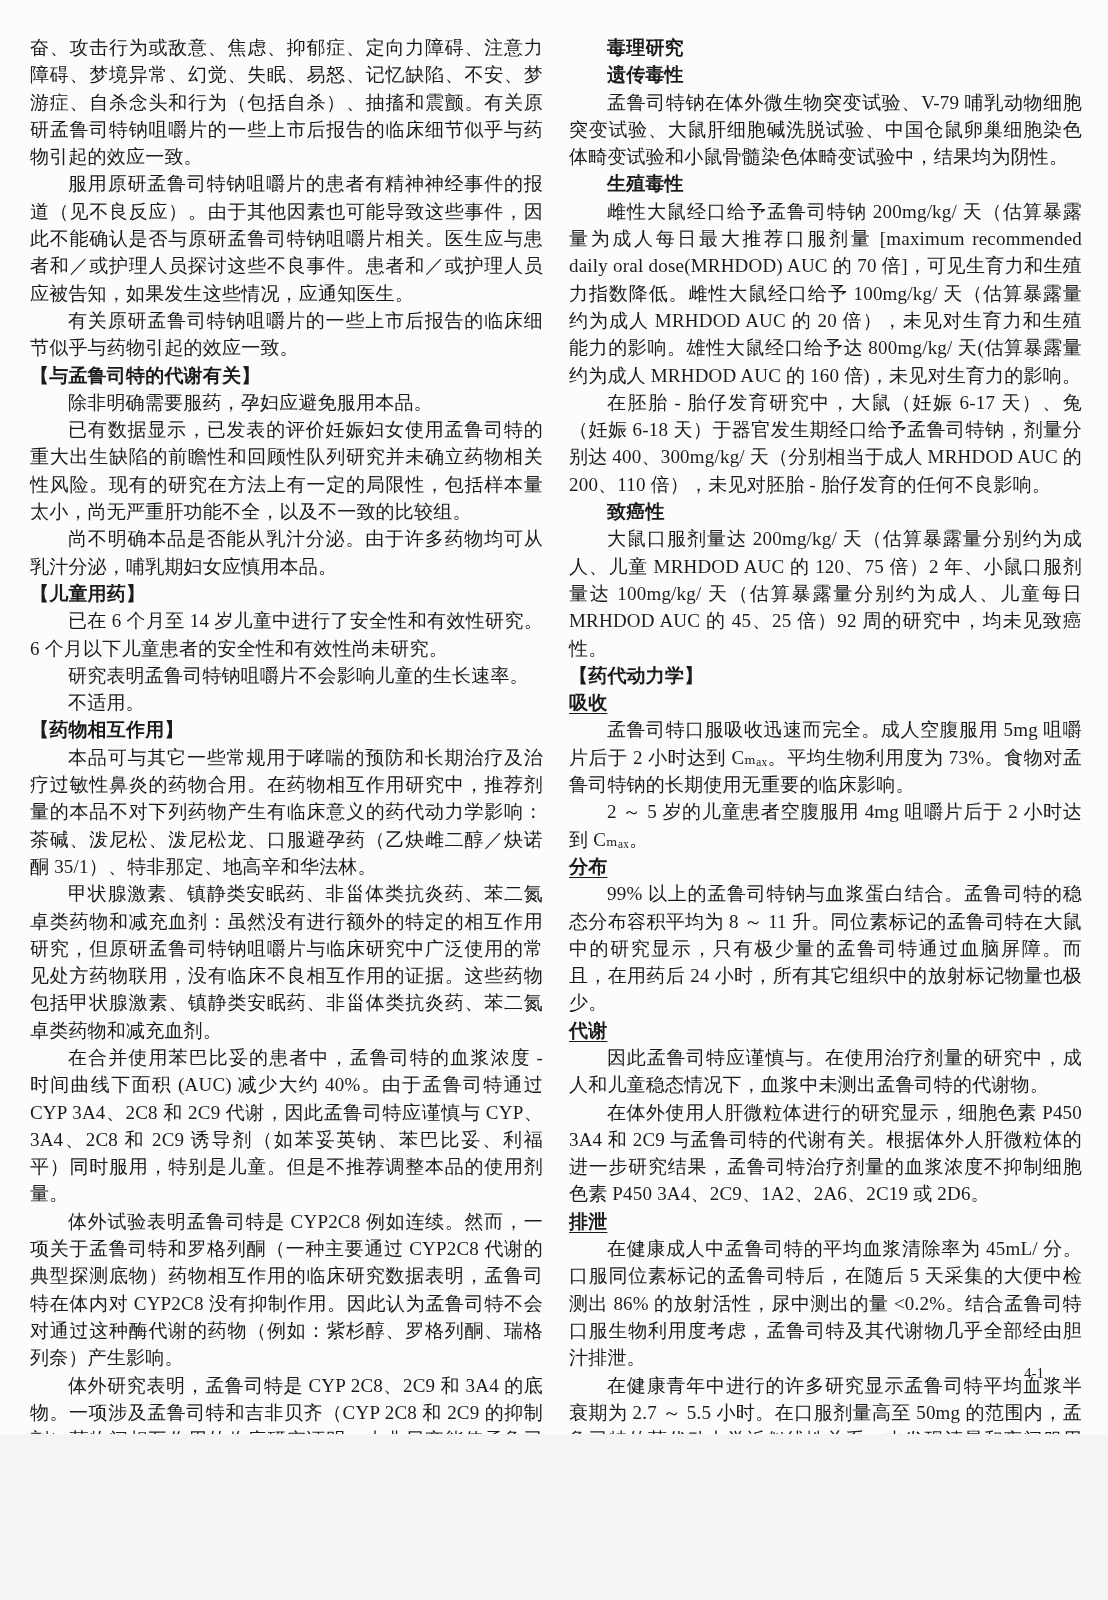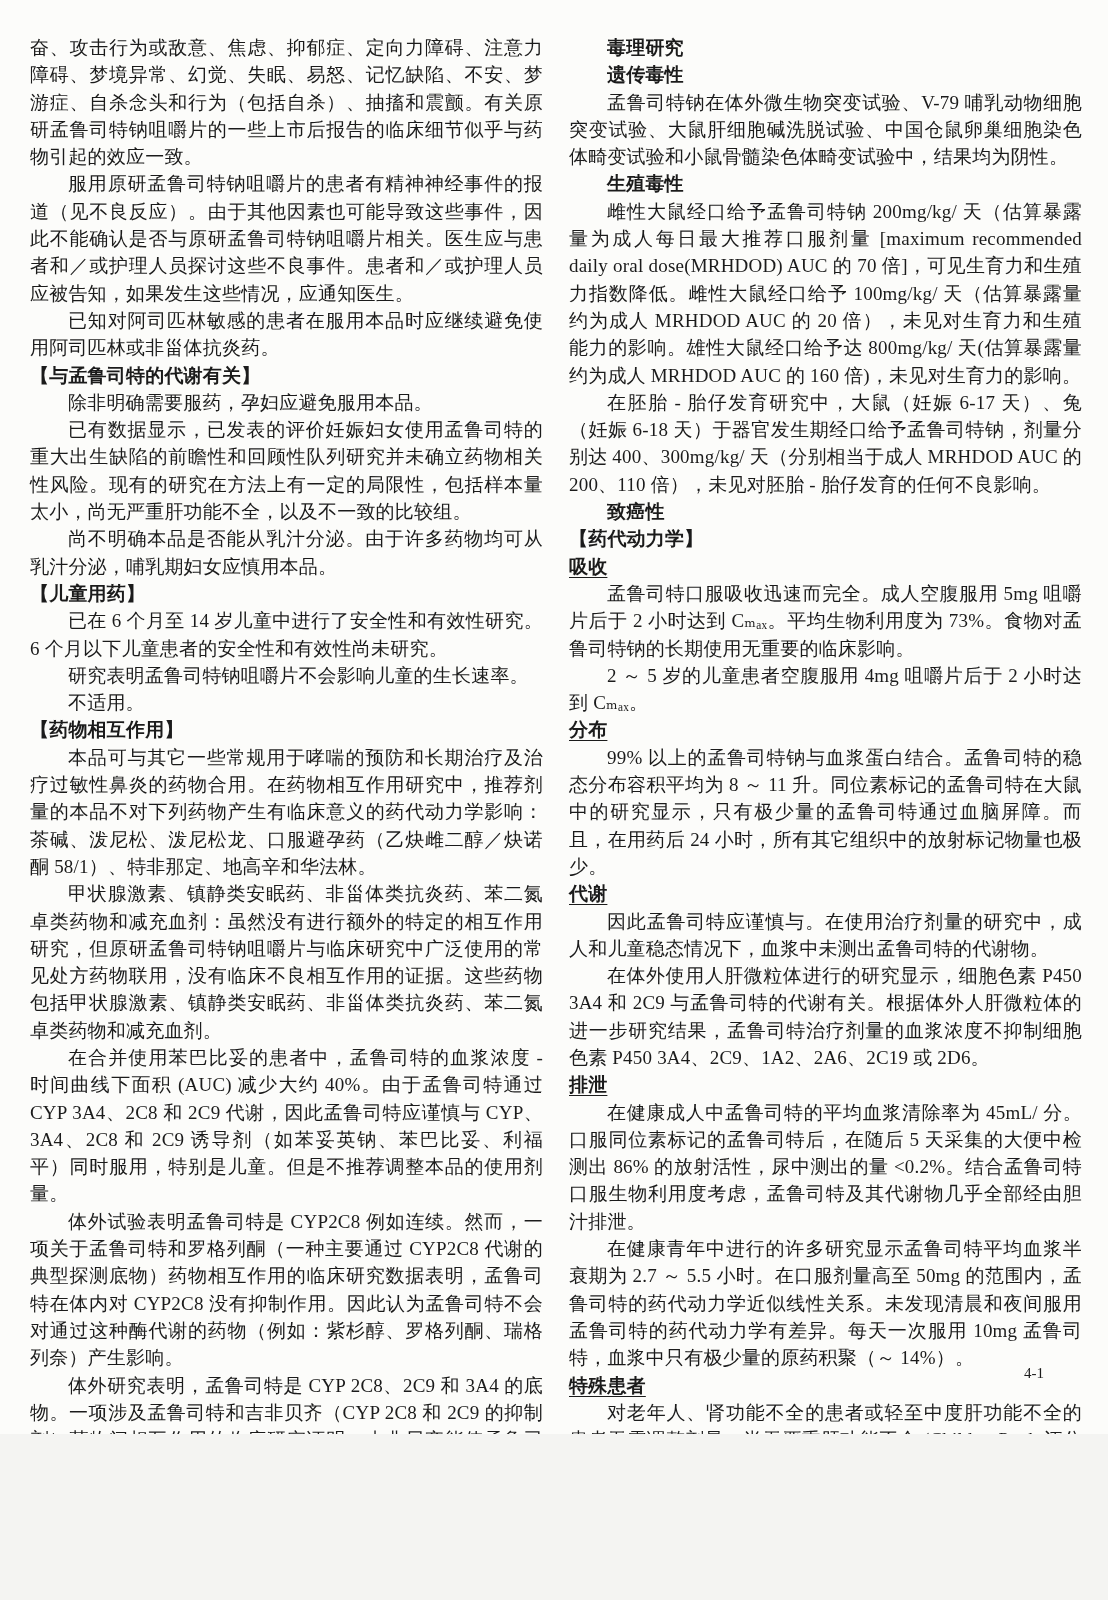--- a/index.html
+++ b/index.html
@@ -44,44 +44,45 @@
     color: #1b1b1b;
   }
 </style>
 </head>
 <body>
 
 <div class="page">
   <div class="col" id="col-left">
       <p class="para style-cont">奋、攻击行为或敌意、焦虑、抑郁症、定向力障碍、注意力障碍、梦境异常、幻觉、失眠、易怒、记忆缺陷、不安、梦游症、自杀念头和行为（包括自杀）、抽搐和震颤。有关原研孟鲁司特钠咀嚼片的一些上市后报告的临床细节似乎与药物引起的效应一致。</p>
       <p class="para style-body">服用原研孟鲁司特钠咀嚼片的患者有精神神经事件的报道（见不良反应）。由于其他因素也可能导致这些事件，因此不能确认是否与原研孟鲁司特钠咀嚼片相关。医生应与患者和／或护理人员探讨这些不良事件。患者和／或护理人员应被告知，如果发生这些情况，应通知医生。</p>
-      <p class="para style-body">已知对阿司匹林敏感的患者在服用本品时应继续避免使用阿司匹林或非甾体抗炎药。</p>
+      <p class="para style-body">有关原研孟鲁司特钠咀嚼片的一些上市后报告的临床细节似乎与药物引起的效应一致。</p>
       <p class="para style-header">【与孟鲁司特的代谢有关】</p>
       <p class="para style-body">除非明确需要服药，孕妇应避免服用本品。</p>
       <p class="para style-body">已有数据显示，已发表的评价妊娠妇女使用孟鲁司特的重大出生缺陷的前瞻性和回顾性队列研究并未确立药物相关性风险。现有的研究在方法上有一定的局限性，包括样本量太小，尚无严重肝功能不全，以及不一致的比较组。</p>
       <p class="para style-body">尚不明确本品是否能从乳汁分泌。由于许多药物均可从乳汁分泌，哺乳期妇女应慎用本品。</p>
       <p class="para style-header">【儿童用药】</p>
       <p class="para style-body">已在 6 个月至 14 岁儿童中进行了安全性和有效性研究。6 个月以下儿童患者的安全性和有效性尚未研究。</p>
       <p class="para style-body">研究表明孟鲁司特钠咀嚼片不会影响儿童的生长速率。</p>
       <p class="para style-body">不适用。</p>
       <p class="para style-header">【药物相互作用】</p>
-      <p class="para style-body">本品可与其它一些常规用于哮喘的预防和长期治疗及治疗过敏性鼻炎的药物合用。在药物相互作用研究中，推荐剂量的本品不对下列药物产生有临床意义的药代动力学影响：茶碱、泼尼松、泼尼松龙、口服避孕药（乙炔雌二醇／炔诺酮 58/1）、特非那定、地高辛和华法林。</p>
+      <p class="para style-body">本品可与其它一些常规用于哮喘的预防和长期治疗及治疗过敏性鼻炎的药物合用。在药物相互作用研究中，推荐剂量的本品不对下列药物产生有临床意义的药代动力学影响：茶碱、泼尼松、泼尼松龙、口服避孕药（乙炔雌二醇／炔诺酮 35/1）、特非那定、地高辛和华法林。</p>
       <p class="para style-body">甲状腺激素、镇静类安眠药、非甾体类抗炎药、苯二氮卓类药物和减充血剂：虽然没有进行额外的特定的相互作用研究，但原研孟鲁司特钠咀嚼片与临床研究中广泛使用的常见处方药物联用，没有临床不良相互作用的证据。这些药物包括甲状腺激素、镇静类安眠药、非甾体类抗炎药、苯二氮卓类药物和减充血剂。</p>
       <p class="para style-body">在合并使用苯巴比妥的患者中，孟鲁司特的血浆浓度 - 时间曲线下面积 (AUC) 减少大约 40%。由于孟鲁司特通过 CYP 3A4、2C8 和 2C9 代谢，因此孟鲁司特应谨慎与 CYP、3A4、2C8 和 2C9 诱导剂（如苯妥英钠、苯巴比妥、利福平）同时服用，特别是儿童。但是不推荐调整本品的使用剂量。</p>
       <p class="para style-body">体外试验表明孟鲁司特是 CYP2C8 例如连续。然而，一项关于孟鲁司特和罗格列酮（一种主要通过 CYP2C8 代谢的典型探测底物）药物相互作用的临床研究数据表明，孟鲁司特在体内对 CYP2C8 没有抑制作用。因此认为孟鲁司特不会对通过这种酶代谢的药物（例如：紫杉醇、罗格列酮、瑞格列奈）产生影响。</p>
       <p class="para style-body">体外研究表明，孟鲁司特是 CYP 2C8、2C9 和 3A4 的底物。一项涉及孟鲁司特和吉非贝齐（CYP 2C8 和 2C9 的抑制剂）药物间相互作用的临床研究证明，吉非贝齐能使孟鲁司特的全身暴露水平增加 4.4 倍。CYP3A4 的强效抑制剂——伊曲康唑，与吉非贝齐和孟鲁司特同时给药后不会进一步增加孟鲁司特的全身暴露水平。在临床安全性研究中，使用了大于在成人中批准的 10mg 剂量（例如连续 22 周给予成人患者 200mg/天的剂量，以及连续大约 1 周给予患者最高为 900mg/ 天的剂量），没有观察到有临床意义的不良事件，基于这样的数据，吉非贝齐对孟鲁司特全身暴露水平的影响被认为是不具有临床意义的。因此，与吉非贝齐同时给药，无需调整孟鲁司特的剂量。根据体外数据，孟鲁司特与其他已知的 CYP 2C8 抑制剂（例如甲氧苄啶）之间预计不会发生有临床意义的药物相互作用。此外，仅孟鲁司特与伊曲康唑同时给药不会显著增加前者的全身暴露水平。</p>
     </div>
   <div class="col" id="col-right">
       <p class="para style-subhead">毒理研究</p>
       <p class="para style-subhead">遗传毒性</p>
       <p class="para style-body">孟鲁司特钠在体外微生物突变试验、V-79 哺乳动物细胞突变试验、大鼠肝细胞碱洗脱试验、中国仓鼠卵巢细胞染色体畸变试验和小鼠骨髓染色体畸变试验中，结果均为阴性。</p>
       <p class="para style-subhead">生殖毒性</p>
       <p class="para style-body">雌性大鼠经口给予孟鲁司特钠 200mg/kg/ 天（估算暴露量为成人每日最大推荐口服剂量 [maximum recommended daily oral dose(MRHDOD) AUC 的 70 倍]，可见生育力和生殖力指数降低。雌性大鼠经口给予 100mg/kg/ 天（估算暴露量约为成人 MRHDOD AUC 的 20 倍），未见对生育力和生殖能力的影响。雄性大鼠经口给予达 800mg/kg/ 天(估算暴露量约为成人 MRHDOD AUC 的 160 倍)，未见对生育力的影响。</p>
       <p class="para style-body">在胚胎 - 胎仔发育研究中，大鼠（妊娠 6-17 天）、兔（妊娠 6-18 天）于器官发生期经口给予孟鲁司特钠，剂量分别达 400、300mg/kg/ 天（分别相当于成人 MRHDOD AUC 的 200、110 倍），未见对胚胎 - 胎仔发育的任何不良影响。</p>
       <p class="para style-subhead">致癌性</p>
+      <p class="para style-body">大鼠口服剂量达 200mg/kg/ 天（估算暴露量分别约为成人、儿童 MRHDOD AUC 的 120、75 倍）2 年、小鼠口服剂量达 100mg/kg/ 天（估算暴露量分别约为成人、儿童每日 MRHDOD AUC 的 45、25 倍）92 周的研究中，均未见致癌性。</p>
       <p class="para style-header">【药代动力学】</p>
       <p class="para style-subhead-u">吸收</p>
       <p class="para style-body">孟鲁司特口服吸收迅速而完全。成人空腹服用 5mg 咀嚼片后于 2 小时达到 Cₘₐₓ。平均生物利用度为 73%。食物对孟鲁司特钠的长期使用无重要的临床影响。</p>
       <p class="para style-body">2 ～ 5 岁的儿童患者空腹服用 4mg 咀嚼片后于 2 小时达到 Cₘₐₓ。</p>
       <p class="para style-subhead-u">分布</p>
       <p class="para style-body">99% 以上的孟鲁司特钠与血浆蛋白结合。孟鲁司特的稳态分布容积平均为 8 ～ 11 升。同位素标记的孟鲁司特在大鼠中的研究显示，只有极少量的孟鲁司特通过血脑屏障。而且，在用药后 24 小时，所有其它组织中的放射标记物量也极少。</p>
       <p class="para style-subhead-u">代谢</p>
       <p class="para style-body">因此孟鲁司特应谨慎与。在使用治疗剂量的研究中，成人和儿童稳态情况下，血浆中未测出孟鲁司特的代谢物。</p>
       <p class="para style-body">在体外使用人肝微粒体进行的研究显示，细胞色素 P450 3A4 和 2C9 与孟鲁司特的代谢有关。根据体外人肝微粒体的进一步研究结果，孟鲁司特治疗剂量的血浆浓度不抑制细胞色素 P450 3A4、2C9、1A2、2A6、2C19 或 2D6。</p>
       <p class="para style-subhead-u">排泄</p>

